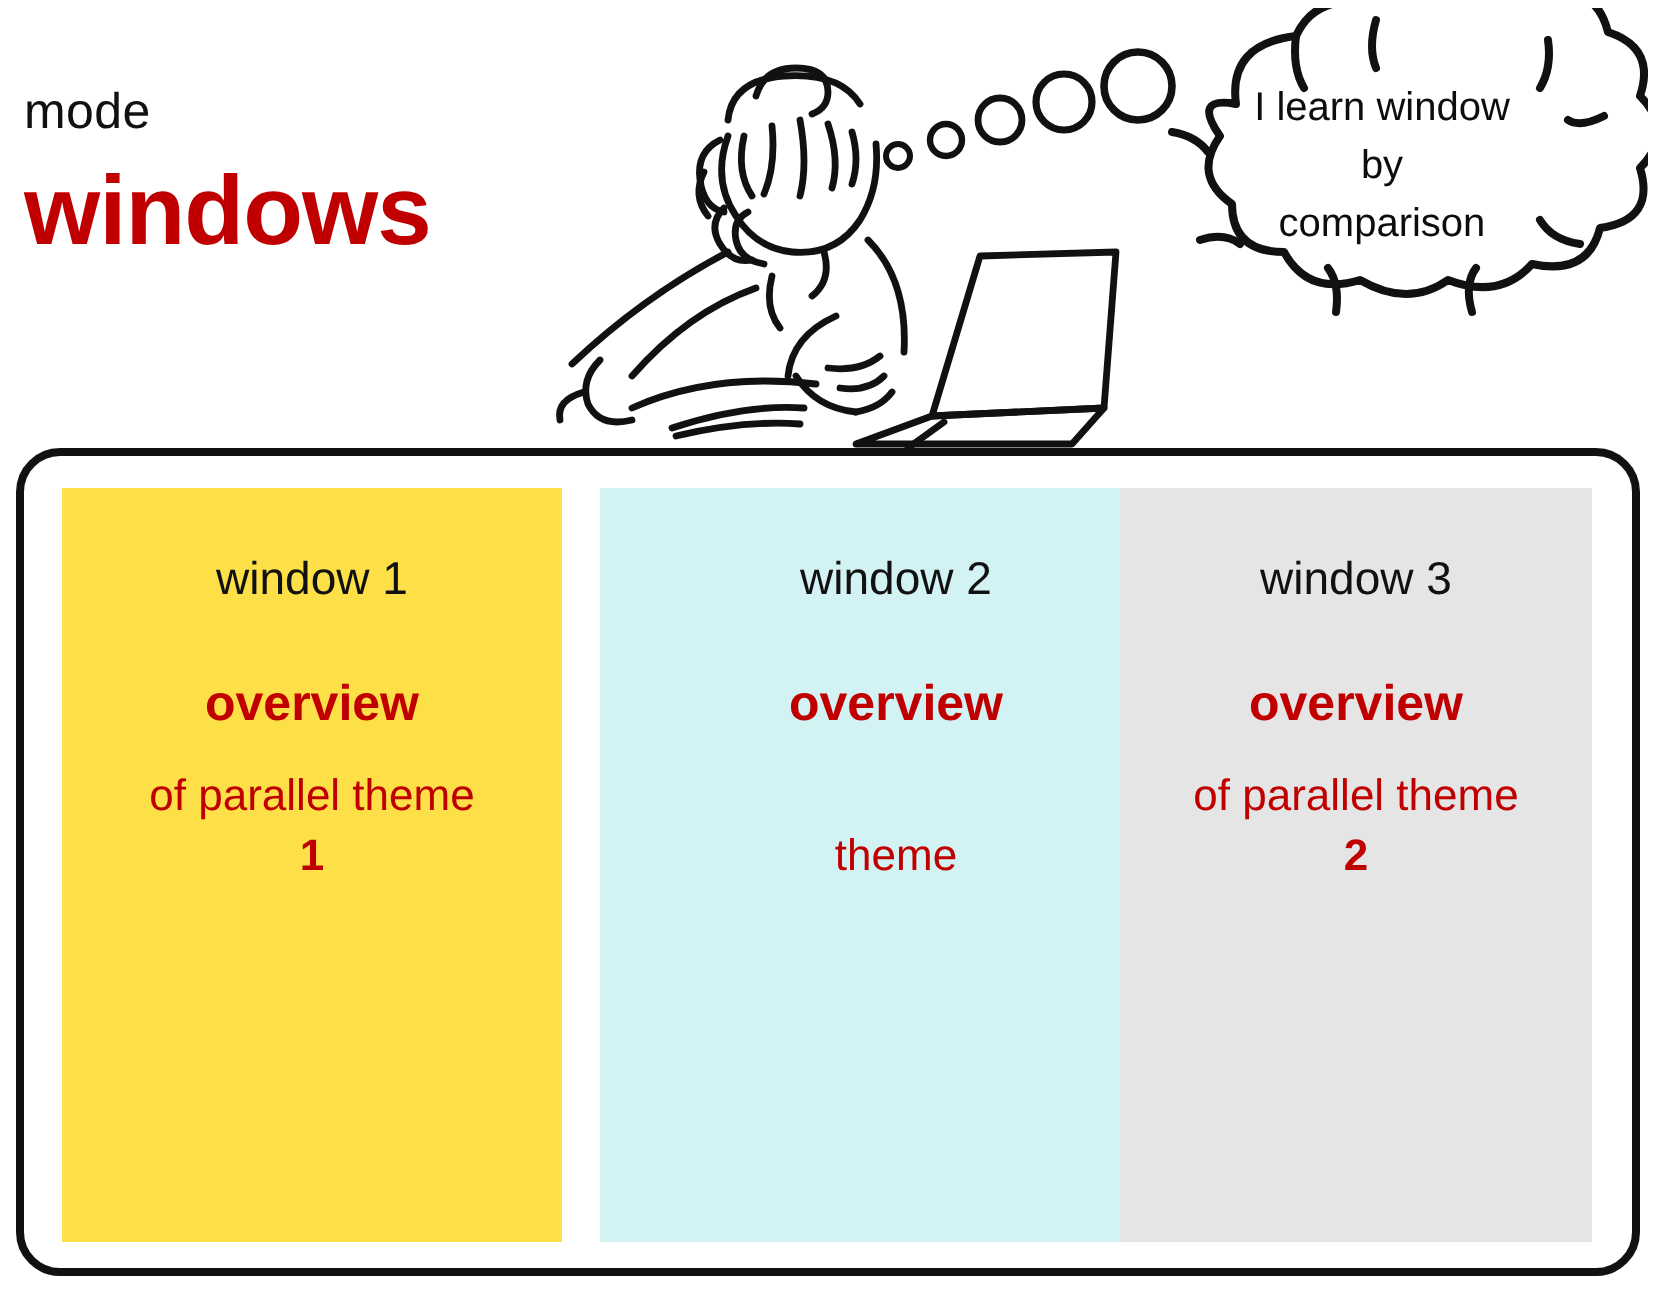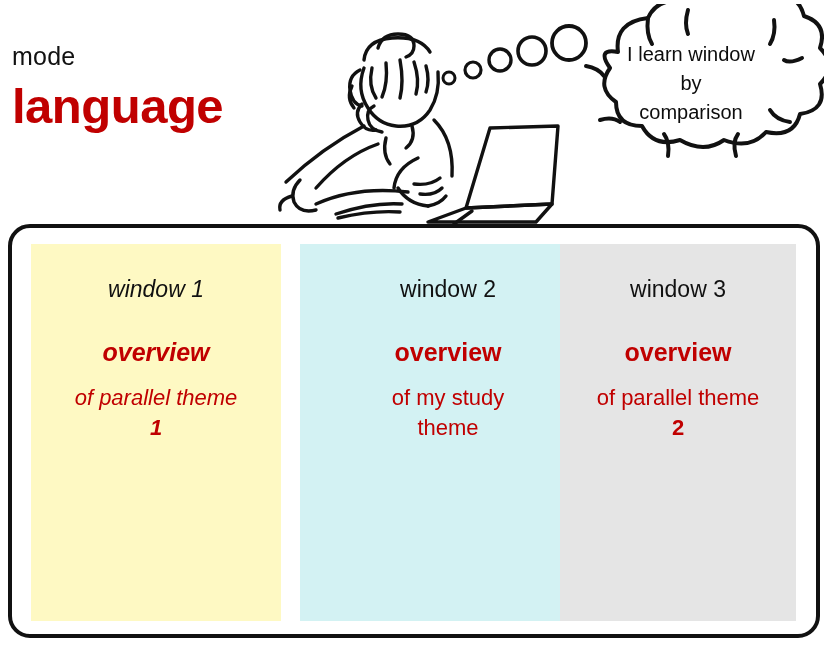--- a/index.html
+++ b/index.html
@@ -140,21 +140,21 @@
     color: #10232e;
     z-index: 4;
     pointer-events: none;
   }
   #windows-caption b { font-weight: bold; color: #0b1a22; }
 </style>
 </head>
 <body>
 
 <div id="mode-label">mode</div>
-<div id="mode-value">language</div>
+<div id="mode-value">windows</div>
 
 <div id="illustration">
   <svg width="320" height="222" viewBox="0 0 320 222" fill="none" stroke="#111111" stroke-width="3.4" stroke-linecap="round" stroke-linejoin="round">
 
     <path d="M110 40 q4 -14 20 -14 q16 0 16 12 q0 8 -8 11"></path>
     <path d="M96 52 q2 -20 28 -22 q28 -2 38 14"></path>
 
     <path d="M96 60 q-8 22 4 40 q10 16 28 18 q22 2 34 -16 q10 -16 8 -38"></path>
 
     <path d="M118 55 q2 20 -4 34"></path>
@@ -238,34 +238,34 @@
   </svg>
 </div>
 <div id="bubble-text">
   <div>I learn window</div>
   <div>by</div>
   <div>comparison</div>
 </div>
 
 <div id="windows-frame">
 
-  <div class="window-panel" id="window-panel-1" style="background: #fef9c3; font-style: italic;">
+  <div class="window-panel" id="window-panel-1" style="background: #fde047;">
     <div class="window-title">window 1</div>
     <div class="overview-label">overview</div>
     <div class="overview-desc">
       <span>of parallel theme</span><br>
       <span class="num">1</span>
     </div>
   </div>
 
   <div class="window-panel" id="window-panel-2" style="background: rgb(211, 242, 243);">
     <div class="window-title">window 2</div>
     <div class="overview-label">overview</div>
     <div class="overview-desc">
-      <span>of my study</span><br>
+      <br>
       <span>theme</span>
     </div>
   </div>
 
   <div class="window-panel" id="window-panel-3" style="background: #e5e5e5;">
     <div class="window-title">window 3</div>
     <div class="overview-label">overview</div>
     <div class="overview-desc">
       <span>of parallel theme</span><br>
       <span class="num">2</span>

